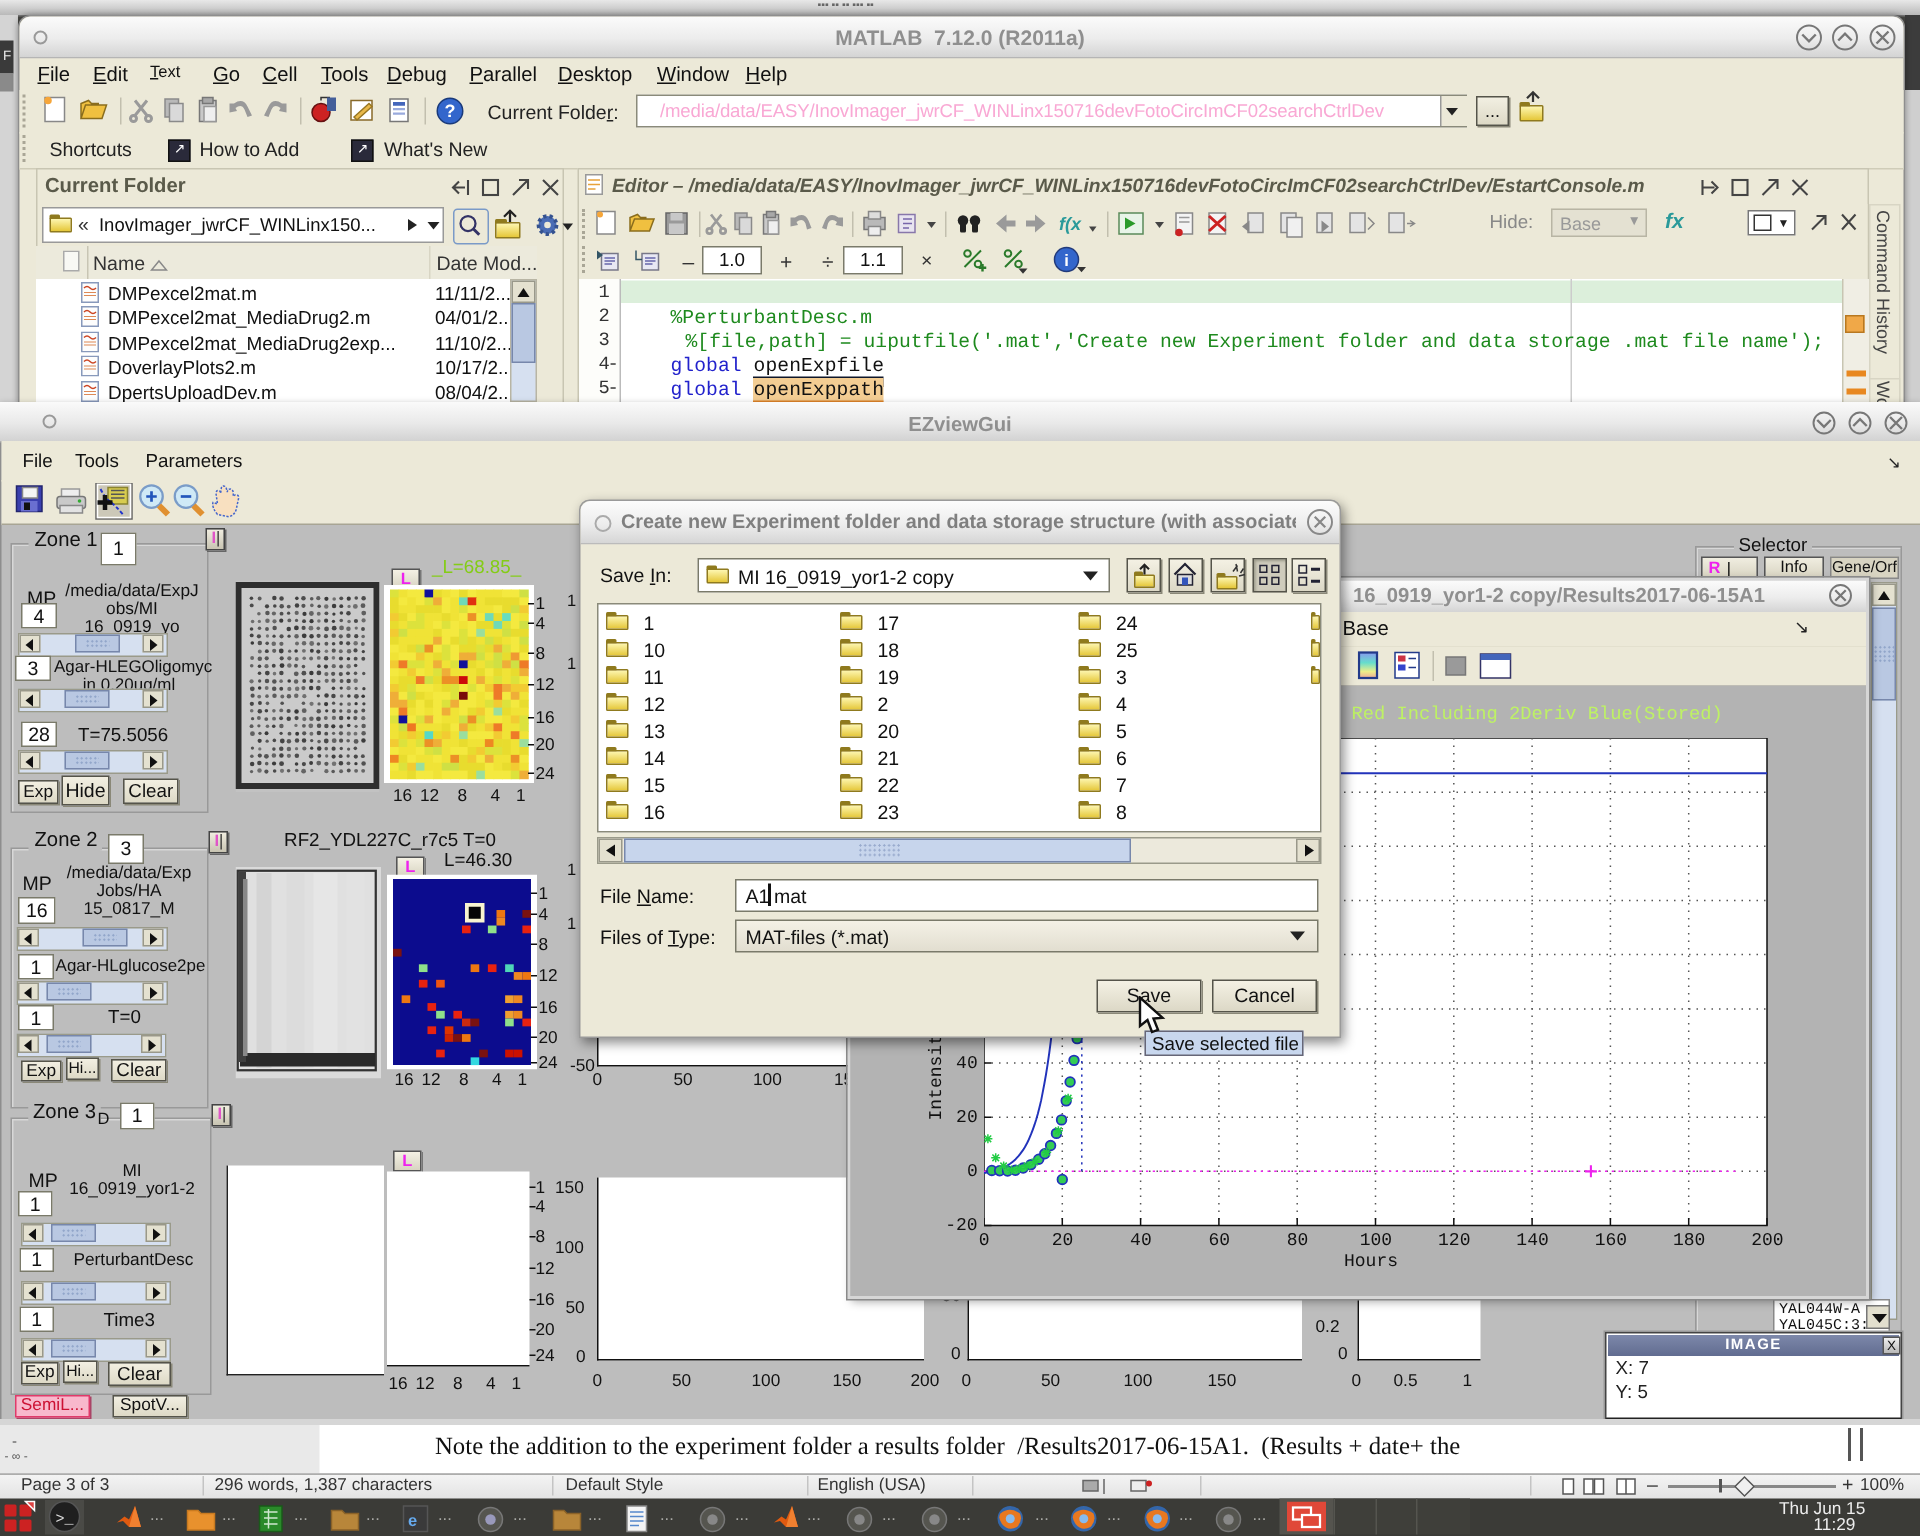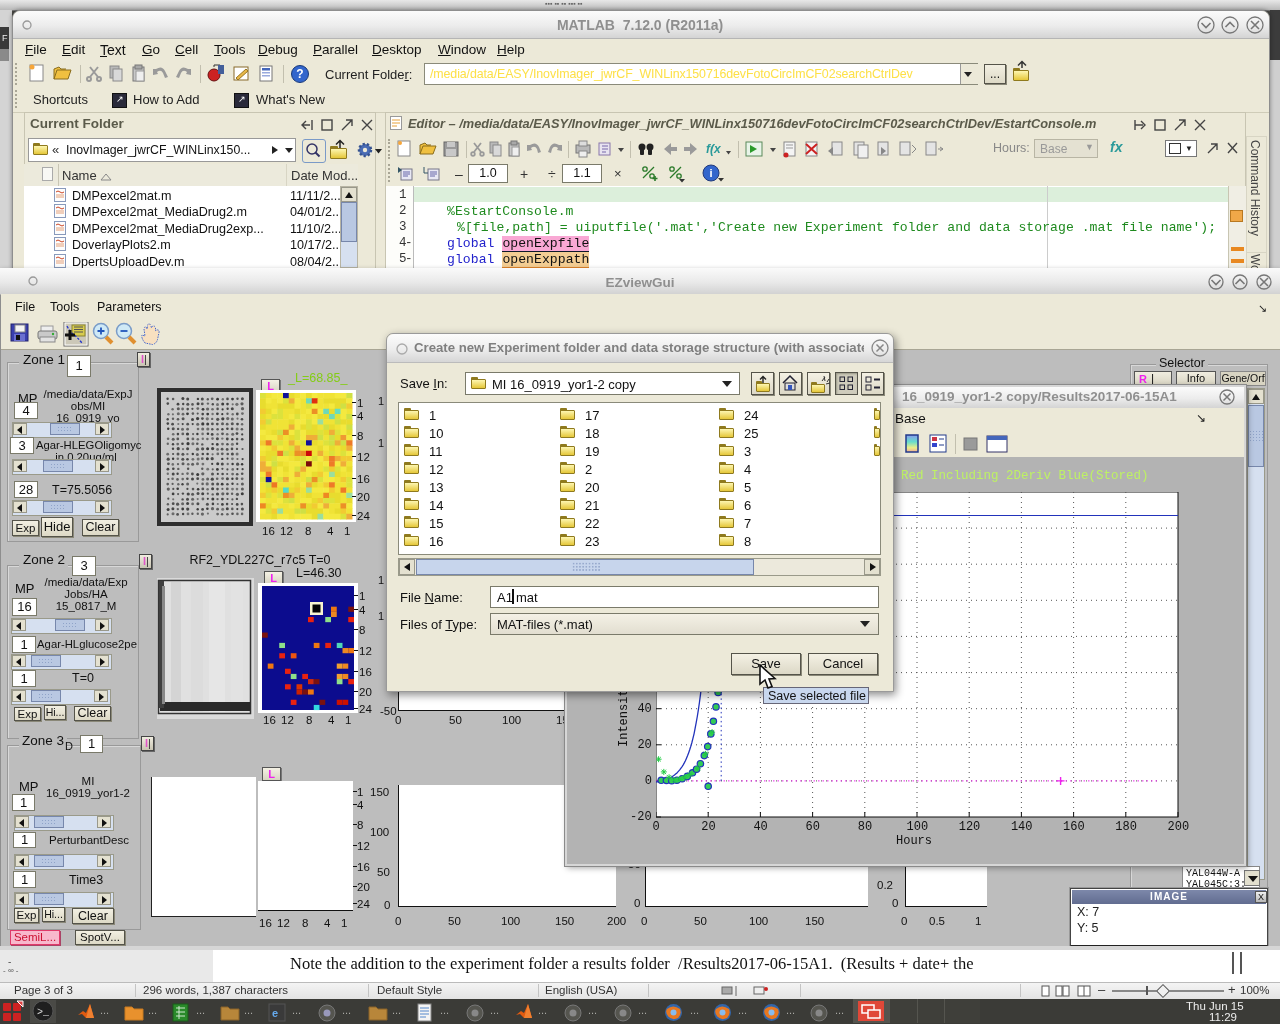--- a/index.html
+++ b/index.html
@@ -26,21 +26,21 @@
 <svg width="18" height="18" style="position:absolute;left:1221px;top:16px">
     <circle cx="9" cy="9" r="8" fill="none" stroke="#777" stroke-width="1.3"></circle>
     <path d="M4.5 11 L9 6.5 L13.5 11" stroke="#777" stroke-width="1.6" fill="none"></path>
   </svg>
 <svg width="18" height="18" style="position:absolute;left:1246px;top:16px">
     <circle cx="9" cy="9" r="8" fill="none" stroke="#777" stroke-width="1.3"></circle>
     <path d="M5 5 L13 13 M13 5 L5 13" stroke="#777" stroke-width="1.6" fill="none"></path>
   </svg>
 <div class="t" style="left:25px;top:42px;font-size:13.5px;color:#111;white-space:pre;"><u>F</u>ile</div>
 <div class="t" style="left:62px;top:42px;font-size:13.5px;color:#111;white-space:pre;"><u>E</u>dit</div>
-<div class="t" style="left:100px;top:42px;font-size:14px;color:#111;white-space:pre;"><u>T</u>ext</div>
+<div class="t" style="left:100px;top:42px;font-size:11px;color:#111;white-space:pre;"><u>T</u>ext</div>
 <div class="t" style="left:142px;top:42px;font-size:13.5px;color:#111;white-space:pre;"><u>G</u>o</div>
 <div class="t" style="left:175px;top:42px;font-size:13.5px;color:#111;white-space:pre;"><u>C</u>ell</div>
 <div class="t" style="left:214px;top:42px;font-size:13.5px;color:#111;white-space:pre;"><u>T</u>ools</div>
 <div class="t" style="left:258px;top:42px;font-size:13.5px;color:#111;white-space:pre;"><u>D</u>ebug</div>
 <div class="t" style="left:313px;top:42px;font-size:13.5px;color:#111;white-space:pre;"><u>P</u>arallel</div>
 <div class="t" style="left:372px;top:42px;font-size:13.5px;color:#111;white-space:pre;"><u>D</u>esktop</div>
 <div class="t" style="left:438px;top:42px;font-size:13.5px;color:#111;white-space:pre;"><u>W</u>indow</div>
 <div class="t" style="left:497px;top:42px;font-size:13.5px;color:#111;white-space:pre;"><u>H</u>elp</div>
 <div style="left:13px;top:60px;width:1256px;height:28px;background:#ece9d8;border-bottom:1px solid #d8d5c4;"></div>
 <div style="left:15px;top:63px;width:4px;height:22px;border-left:2px dotted #a9a696;"></div>
@@ -90,21 +90,21 @@
       <rect x="234" y="12" width="8" height="1.5" fill="#99aadd"></rect>
     </g>
 <rect x="255" y="2" width="1" height="18" fill="#c2bfae"></rect>
 <g>
       <circle cx="272" cy="11" r="8.5" fill="#3366cc" stroke="#1a3a7a"></circle>
       <text x="272" y="15" font-size="12" font-weight="bold" fill="#fff" text-anchor="middle">?</text>
     </g>
 </svg>
 <div class="t" style="left:325px;top:67px;font-size:13px;color:#222;white-space:pre;">Current Folde<u>r</u>:</div>
 <div style="left:424px;top:63px;width:554px;height:22px;background:#fff;border:1px solid #8a8a7a;box-sizing:border-box;"></div>
-<div class="t" style="left:430px;top:67px;font-size:12.4px;color:#fde047;white-space:pre;letter-spacing:-0.1px">/media/data/EASY/InovImager_jwrCF_WINLinx150716devFotoCircImCF02searchCtrlDev</div>
+<div class="t" style="left:440px;top:67px;font-size:12.4px;color:#f9a8d4;white-space:pre;letter-spacing:-0.1px">/media/data/EASY/InovImager_jwrCF_WINLinx150716devFotoCircImCF02searchCtrlDev</div>
 <div style="left:960px;top:64px;width:17px;height:20px;background:#ece9d8;border-left:1px solid #999;"></div>
 <div style="left:964px;top:72px;width:0;height:0;border-top:5px solid #222;border-left:4px solid transparent;border-right:4px solid transparent;"></div>
 <div style="left:984px;top:64px;width:22px;height:20px;background:linear-gradient(#f2efe2,#ddd9c6);border:1px solid #55544a;box-shadow:1px 1px 0 #8a8878;box-sizing:border-box;text-align:center;font-size:12px;color:#111;line-height:18px;">...</div>
 <div style="left:1013px;top:68px;width:7.2px;height:3px;background:#8f7a1e;border-radius:1px 1px 0 0;"></div>
 <div style="left:1013px;top:70px;width:16px;height:11px;background:linear-gradient(#fdf6b0,#e5c739);border:1px solid #8f7a1e;box-sizing:border-box;border-radius:1px;"></div>
 <svg width="20" height="20" style="position:absolute;left:1012px;top:58px">
     <path d="M10 10 l0 -6 M6 7.5 l4 -4 l4 4" stroke="#333" stroke-width="1.5" fill="none"></path>
   </svg>
 <div style="left:13px;top:88px;width:1256px;height:24px;background:#ece9d8;border-bottom:1px solid #cfccb8;"></div>
 <div style="left:15px;top:90px;width:4px;height:18px;border-left:2px dotted #a9a696;"></div>
@@ -302,21 +302,21 @@
     </g>
 <g>
       <rect x="504" y="3" width="10" height="13" fill="#e4e4e4" stroke="#888"></rect>
       <path d="M516 6 l4 4 l-4 4" stroke="#888" fill="none"></path>
     </g>
 <g>
       <rect x="530" y="3" width="10" height="13" fill="#e4e4e4" stroke="#888"></rect>
       <path d="M542 10 h5 M544 8 l3 2 l-3 2" stroke="#888" fill="none"></path>
     </g>
 </svg>
-<div class="t" style="left:993px;top:141px;font-size:12.5px;color:#888;white-space:pre;">Hours:</div>
+<div class="t" style="left:993px;top:141px;font-size:12.5px;color:#888;white-space:pre;">Hide:</div>
 <div style="left:1034px;top:139px;width:64px;height:19px;background:#e4e1d2;border:1px solid #b8b5a4;box-sizing:border-box;">
     <span style="color:#999;font-size:12px;position:absolute;left:5px;top:2px">Base</span>
     <span style="position:absolute;right:3px;top:2px;color:#999;font-size:9px">▼</span>
   </div>
 <div class="t" style="left:1110px;top:139px;font-size:14px;color:#2a9a9a;white-space:pre;font-style:italic;font-weight:bold;">fx</div>
 <div style="left:1165px;top:140px;width:32px;height:17px;background:#fff;border:1px solid #777;box-sizing:border-box;">
     <span style="position:absolute;left:3px;top:2px;width:10px;height:9px;border:1.5px solid #333"></span>
     <span style="position:absolute;right:3px;top:3px;color:#222;font-size:8px">▼</span>
   </div>
 <svg width="40" height="14" style="position:absolute;left:1206px;top:141px" stroke="#444" fill="none" stroke-width="1.4">
@@ -366,23 +366,23 @@
 <div style="left:386px;top:186px;width:28px;height:84px;background:#fdfdfa;border-right:1px solid #bbb;box-sizing:border-box;"></div>
 <div style="left:414px;top:187px;width:831px;height:15px;background:#dcefdb;"></div>
 <div style="left:1047px;top:186px;width:1px;height:84px;background:#ccc;"></div>
 <div class="t mono" style="left:399px;top:188px;font-size:12.5px;color:#333;white-space:pre;">1</div>
 <div class="t mono" style="left:399px;top:204px;font-size:12.5px;color:#333;white-space:pre;">2</div>
 <div class="t mono" style="left:399px;top:220px;font-size:12.5px;color:#333;white-space:pre;">3</div>
 <div class="t mono" style="left:399px;top:236px;font-size:12.5px;color:#333;white-space:pre;">4</div>
 <div class="t mono" style="left:399px;top:252px;font-size:12.5px;color:#333;white-space:pre;">5</div>
 <div class="t mono" style="left:405px;top:236px;font-size:12.5px;color:#333;white-space:pre;">-</div>
 <div class="t mono" style="left:405px;top:252px;font-size:12.5px;color:#333;white-space:pre;">-</div>
-<div class="t mono" style="left:447px;top:204px;font-size:13.1px;letter-spacing:0.05px;white-space:pre;"><span style="color:#1e8a1e">%EstartConsole.m</span></div>
+<div class="t mono" style="left:447px;top:204px;font-size:13.1px;letter-spacing:0.05px;white-space:pre;"><span style="color:#1e8a1e">%PerturbantDesc.m</span></div>
 <div class="t mono" style="left:447px;top:220px;font-size:13.1px;letter-spacing:0.05px;white-space:pre;margin-left:10px;"><span style="color:#1e8a1e">%[file,path] = uiputfile('.mat','Create new Experiment folder and data storage .mat file name');</span></div>
-<div class="t mono" style="left:447px;top:236px;font-size:13.1px;letter-spacing:0.05px;white-space:pre;"><span style="color:#2222cc">global</span> <span style="background:#f9a8d4;border-bottom:7px solid #0f172a;color:#111">openExpfile</span></div>
+<div class="t mono" style="left:447px;top:236px;font-size:13.1px;letter-spacing:0.05px;white-space:pre;"><span style="color:#2222cc">global</span> <span style="background:#ffffff;border-bottom:7px solid #0f172a;color:#111">openExpfile</span></div>
 <div class="t mono" style="left:447px;top:252px;font-size:13.1px;letter-spacing:0.05px;white-space:pre;"><span style="color:#2222cc">global</span> <span style="background:#f3cd93;border-bottom:2px solid #e0842a;color:#111">openExppath</span></div>
 <div style="left:1228px;top:186px;width:17px;height:84px;background:#f0eee4;border-left:1px solid #c8c5b2;"></div>
 <div style="left:1230px;top:210px;width:13px;height:12px;background:#f0a848;border:1px solid #b87820;box-sizing:border-box;"></div>
 <div style="left:1231px;top:247px;width:13px;height:4px;background:#e88820;"></div>
 <div style="left:1231px;top:259px;width:13px;height:4px;background:#e88820;"></div>
 <div style="left:1246px;top:136px;width:21px;height:134px;background:#ece9d8;border:1px solid #d8d5c4;box-sizing:border-box;"></div>
 <div style="left:1248px;top:140px;width:16px;height:120px;">
     <span style="position:absolute;left:0;top:0;writing-mode:vertical-rl;font-size:12px;color:#444;white-space:pre">Command History</span>
   </div>
 <div style="left:1246px;top:252px;width:21px;height:18px;background:#ece9d8;border:1px solid #d8d5c4;box-sizing:border-box;"></div>

